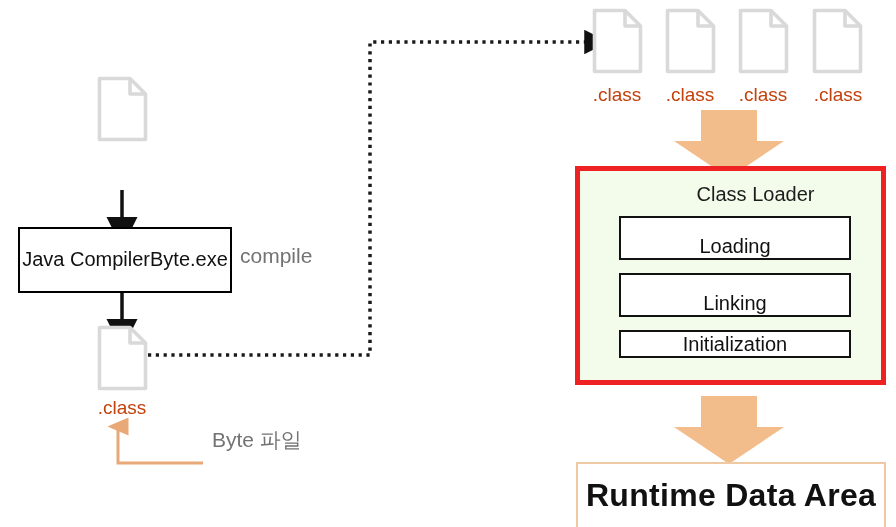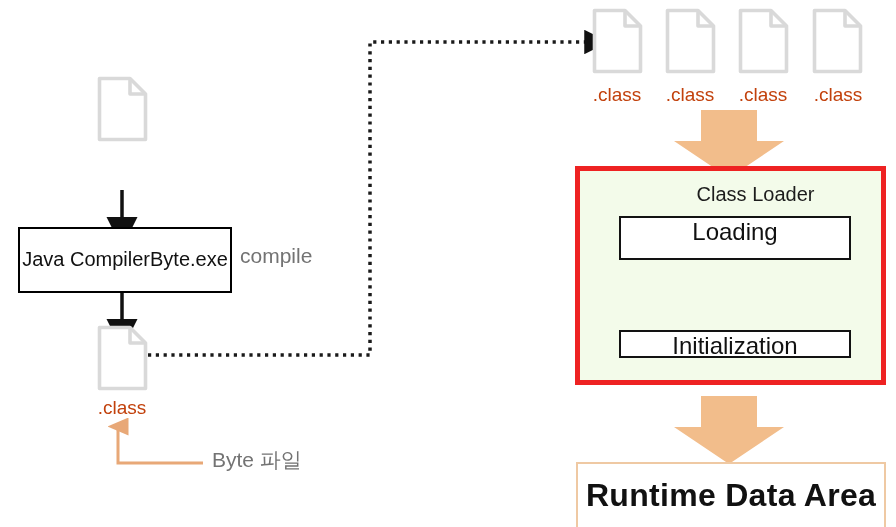--- a/index.html
+++ b/index.html
@@ -60,23 +60,23 @@
     text-align: center;
     font-size: 20px;
     color: #1c1c1c;
   }
   .phase-box {
     position: absolute;
     border: 2px solid #121212;
     background: #ffffff;
     box-sizing: border-box;
     display: flex;
-    align-items: flex-start;
+    align-items: flex-end;
     justify-content: center;
-    font-size: 24px;
+    font-size: 20px;
     color: #111111;
   }
 
   .runtime-box {
     position: absolute;
     border: 2px solid #efc9a3;
     background: #ffffff;
     box-sizing: border-box;
     display: flex;
     align-items: center;
@@ -162,21 +162,21 @@
   <div class="green-label" style="left:240px; top:244px;">compile</div>
 
   <div class="file-icon" style="left:97px; top:325px;">
     <svg width="51" height="66" viewBox="0 0 51 66" xmlns="http://www.w3.org/2000/svg">
       <path d="M2.5,2.5 L33,2.5 L48.5,18 L48.5,63.5 L2.5,63.5 Z" fill="#ffffff" stroke="#d9d9d9" stroke-width="3.6" stroke-linejoin="round"></path>
       <path d="M33,2.5 L33,18 L48.5,18" fill="none" stroke="#d9d9d9" stroke-width="3.6" stroke-linejoin="round"></path>
     </svg>
   </div>
   <div class="file-label" style="left:62px; top:397px; width:120px;">.class</div>
 
-  <div class="green-label" style="left:212px; top:446px;">Byte 파일</div>
+  <div class="green-label" style="left:212px; top:426px;">Byte 파일</div>
 
   <div class="file-icon" style="left:592px; top:8px;">
     <svg width="51" height="66" viewBox="0 0 51 66" xmlns="http://www.w3.org/2000/svg">
       <path d="M2.5,2.5 L33,2.5 L48.5,18 L48.5,63.5 L2.5,63.5 Z" fill="#ffffff" stroke="#d9d9d9" stroke-width="3.6" stroke-linejoin="round"></path>
       <path d="M33,2.5 L33,18 L48.5,18" fill="none" stroke="#d9d9d9" stroke-width="3.6" stroke-linejoin="round"></path>
     </svg>
   </div>
   <div class="file-label" style="left:557px; top:84px; width:120px;">.class</div>
 
   <div class="file-icon" style="left:665px; top:8px;">
@@ -204,20 +204,23 @@
   <div class="file-label" style="left:778px; top:84px; width:120px;">.class</div>
 
   <div class="classloader-box" style="left:575px; top:166px; width:311px; height:219px;">
 
     <div class="classloader-title" style="top:12px;padding-left:25px;">Class Loader</div>
 
     <div class="phase-box" style="left:39px; top:45px; width:232px; height:44px;">
       <span>Loading</span>
     </div>
 
+    <div class="phase-box" style="left:39px; top:102px; width:232px; height:44px;">
+      <span>Linking</span>
+    </div>
 
     <div class="phase-box" style="left:39px; top:159px; width:232px; height:28px;">
       <span>Initialization</span>
     </div>
   </div>
 
   <div class="runtime-box" style="left:576px; top:462px; width:310px; height:67px;">
     <span>Runtime Data Area</span>
   </div>
 

